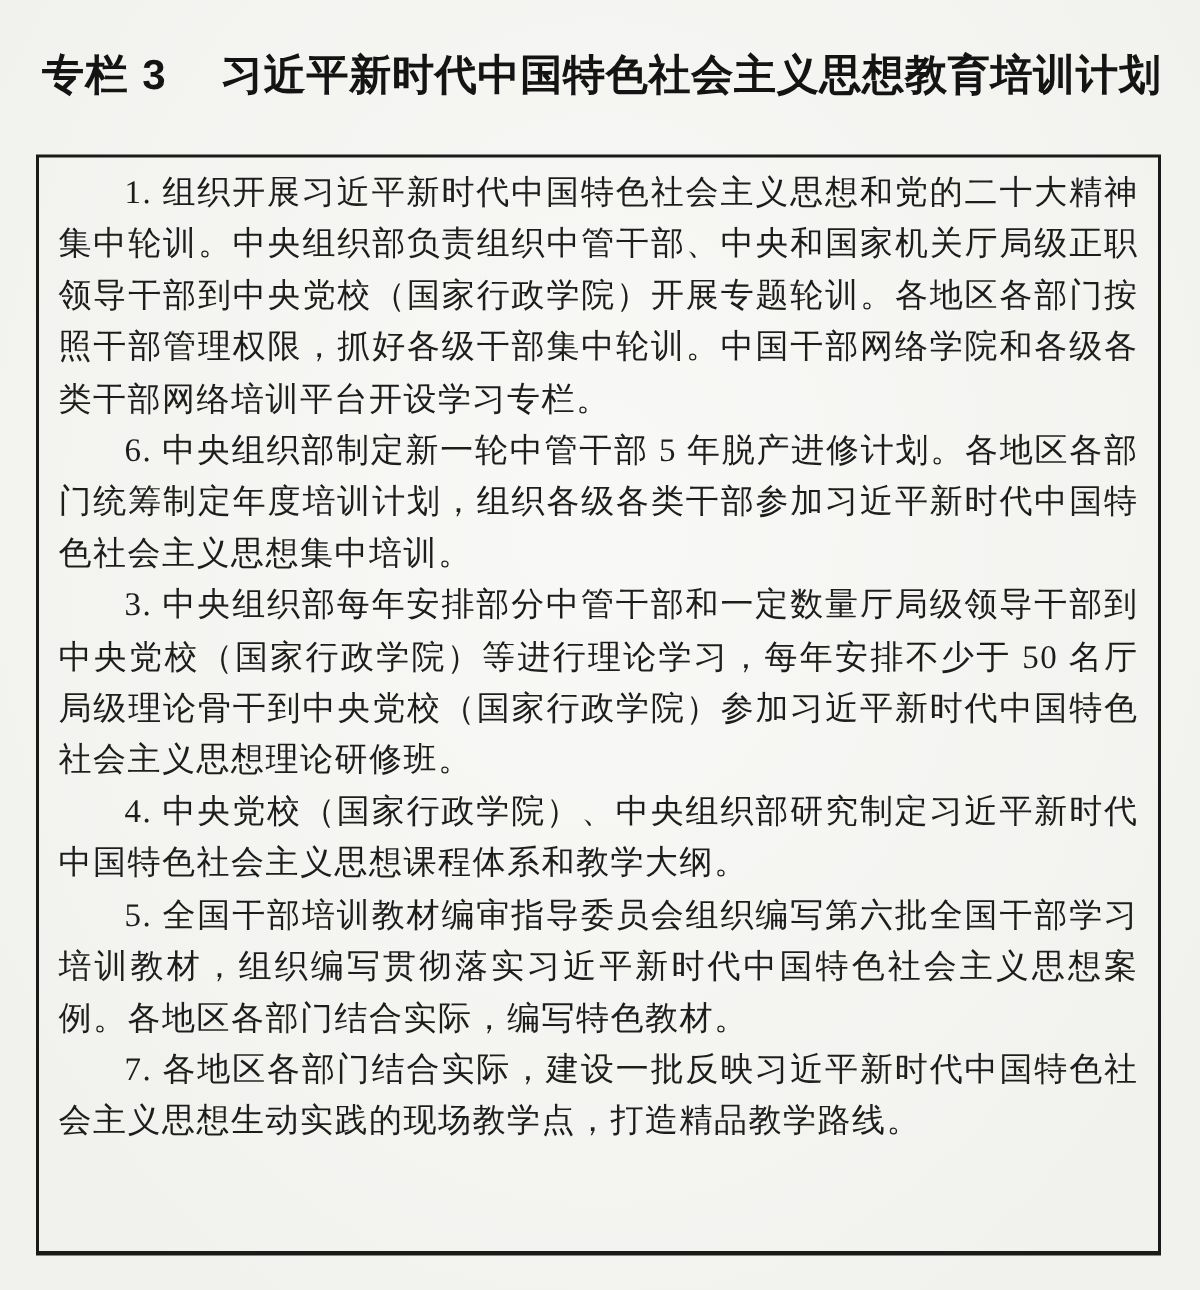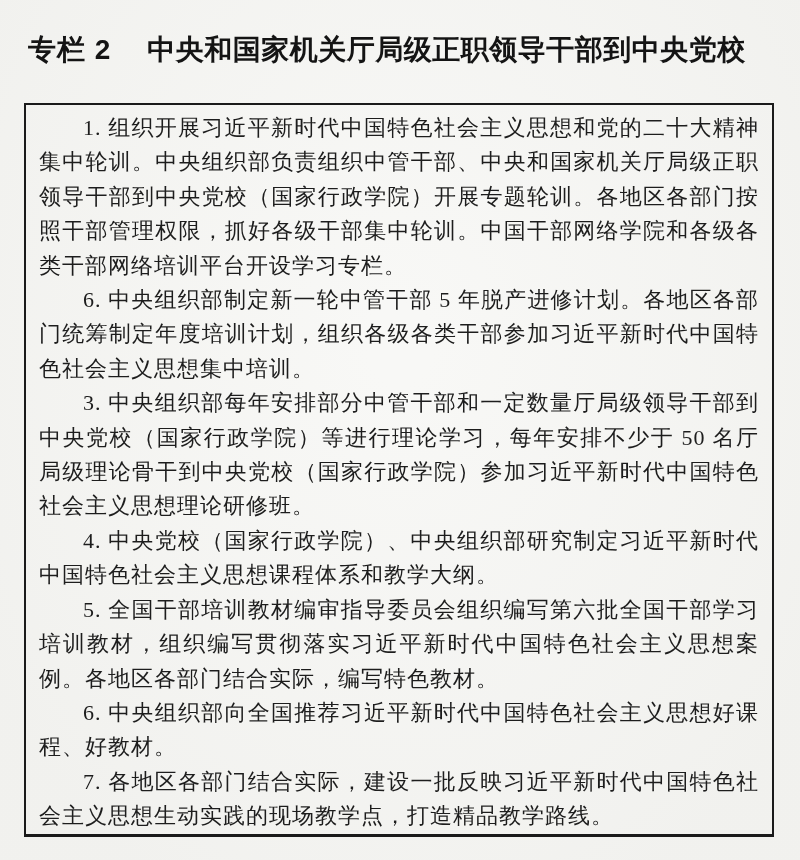--- a/index.html
+++ b/index.html
@@ -65,26 +65,25 @@
     text-align: justify;
     text-justify: inter-ideograph;
     text-indent: 2em;
   }
 </style>
 </head>
 <body>
 
 <div class="page">
   <div class="heading">
-    <span class="heading-label">专栏 2</span>
-    <span class="heading-title">中央和国家机关厅局级正职领导干部到中央党校</span>
+    <span class="heading-label">专栏 3</span>
+    <span class="heading-title">习近平新时代中国特色社会主义思想教育培训计划</span>
   </div>
 
   <div class="box">
       <p class="item">1. 组织开展习近平新时代中国特色社会主义思想和党的二十大精神集中轮训。中央组织部负责组织中管干部、中央和国家机关厅局级正职领导干部到中央党校（国家行政学院）开展专题轮训。各地区各部门按照干部管理权限，抓好各级干部集中轮训。中国干部网络学院和各级各类干部网络培训平台开设学习专栏。</p>
       <p class="item">6. 中央组织部制定新一轮中管干部 5 年脱产进修计划。各地区各部门统筹制定年度培训计划，组织各级各类干部参加习近平新时代中国特色社会主义思想集中培训。</p>
       <p class="item">3. 中央组织部每年安排部分中管干部和一定数量厅局级领导干部到中央党校（国家行政学院）等进行理论学习，每年安排不少于 50 名厅局级理论骨干到中央党校（国家行政学院）参加习近平新时代中国特色社会主义思想理论研修班。</p>
       <p class="item">4. 中央党校（国家行政学院）、中央组织部研究制定习近平新时代中国特色社会主义思想课程体系和教学大纲。</p>
       <p class="item">5. 全国干部培训教材编审指导委员会组织编写第六批全国干部学习培训教材，组织编写贯彻落实习近平新时代中国特色社会主义思想案例。各地区各部门结合实际，编写特色教材。</p>
-      <p class="item">6. 中央组织部向全国推荐习近平新时代中国特色社会主义思想好课程、好教材。</p>
       <p class="item">7. 各地区各部门结合实际，建设一批反映习近平新时代中国特色社会主义思想生动实践的现场教学点，打造精品教学路线。</p>
     </div>
 </div>
 
 </body></html>

